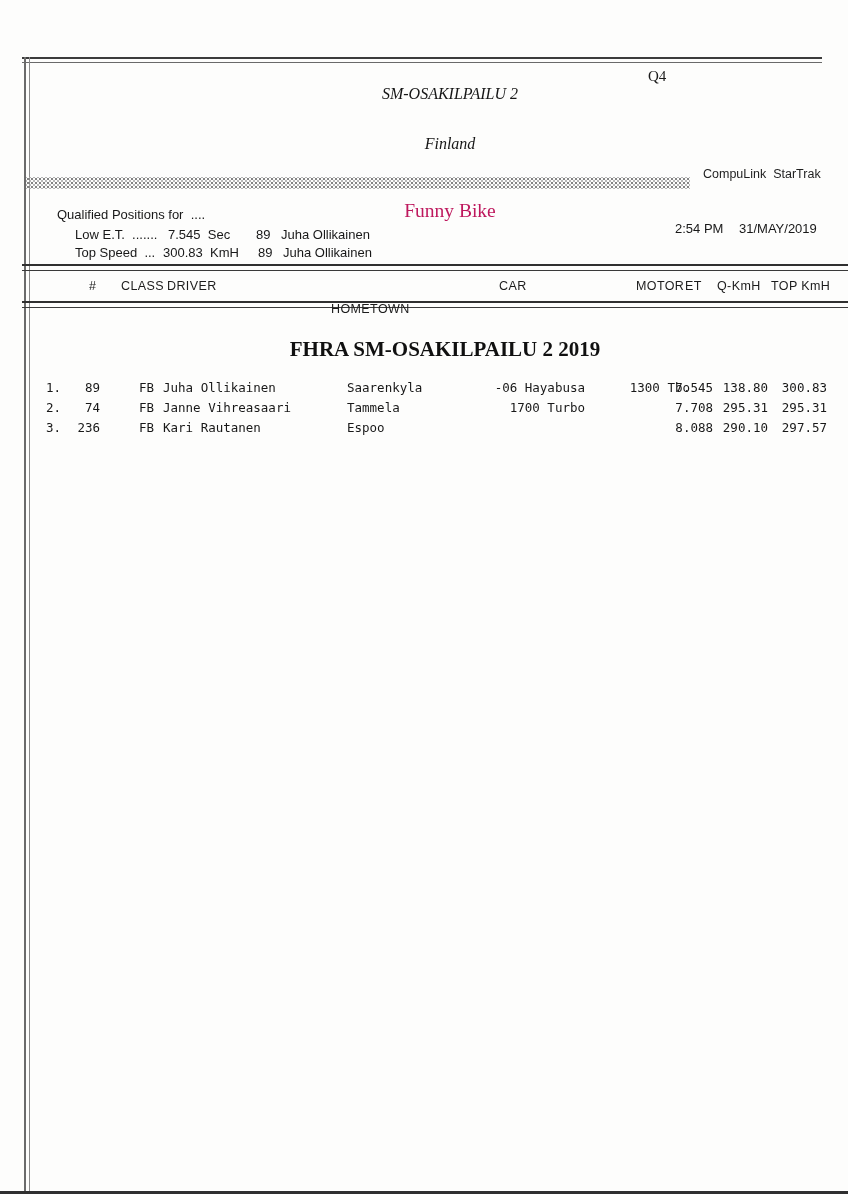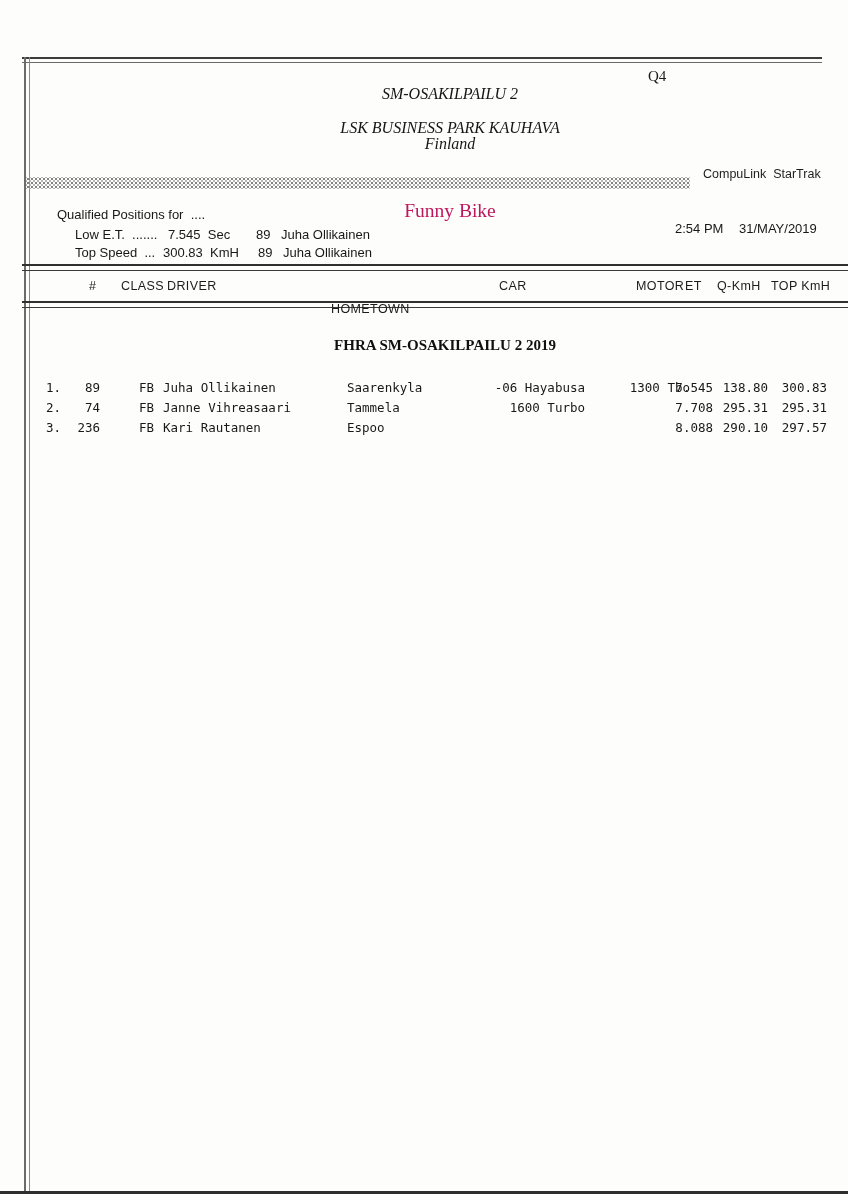--- a/index.html
+++ b/index.html
@@ -44,21 +44,21 @@
   
   .sess{font-size:13px;color:#181818;}
   .class-title{left:52px;right:0;top:200px;text-align:center;
     font-family:"Liberation Serif", serif;font-weight:normal;font-size:19.5px;color:#be185d;}
 
   
   .th{top:279px;font-size:12.5px;letter-spacing:.4px;color:#1c1c1c;}
 
   
   .section-title{left:42px;right:0;top:337px;text-align:center;
-    font-family:"Liberation Serif", serif;font-weight:bold;font-size:15px;color:#101010;}
+    font-family:"Liberation Serif", serif;font-weight:bold;font-size:21px;color:#101010;}
 
   
   .row span{position:absolute;white-space:pre;
     font-family:"DejaVu Sans Mono", monospace;font-size:12.5px;color:#181818;}
   .r0 span{top:380px;} .r1 span{top:400px;} .r2 span{top:420px;}
   .c-rank{left:46px;}
   .c-num{left:58px;width:42px;text-align:right;}
   .c-class{left:139px;}
   .c-driver{left:163px;}
   .c-home{left:347px;}
@@ -73,21 +73,20 @@
 
 <div class="page">
 
   <div class="frame-top"></div>
   <div class="frame-left"></div>
   <div class="frame-bottom"></div>
 
   <span class="abs q-label">Q4</span>
 
   <div class="abs evt" style="top:86px;">SM-OSAKILPAILU 2</div>
-  <div class="abs evt" style="top:119.5px;">LSK BUSINESS PARK KAUHAVA</div>
   <div class="abs evt" style="top:136px;">Finland</div>
 
   <div class="dotband"></div>
   <span class="abs brand">CompuLink  StarTrak</span>
 
   <span class="abs sess" style="left:57px;top:207px;">Qualified Positions for  ....</span>
   <div class="abs class-title">Funny Bike</div>
   <span class="abs sess" style="left:675px;top:221px;">2:54 PM</span>
   <span class="abs sess" style="left:739px;top:221px;">31/MAY/2019</span>
 
@@ -127,21 +126,21 @@
     <span class="c-et">7.545</span>
     <span class="c-q">138.80</span>
     <span class="c-top">300.83</span>
   </div>
   <div class="row r1">
     <span class="c-rank">2.</span>
     <span class="c-num">74</span>
     <span class="c-class">FB</span>
     <span class="c-driver">Janne Vihreasaari</span>
     <span class="c-home">Tammela</span>
-    <span class="c-car">1600 Turbo</span>
+    <span class="c-car">1700 Turbo</span>
     <span class="c-motor"></span>
     <span class="c-et">7.708</span>
     <span class="c-q">295.31</span>
     <span class="c-top">295.31</span>
   </div>
   <div class="row r2">
     <span class="c-rank">3.</span>
     <span class="c-num">236</span>
     <span class="c-class">FB</span>
     <span class="c-driver">Kari Rautanen</span>

